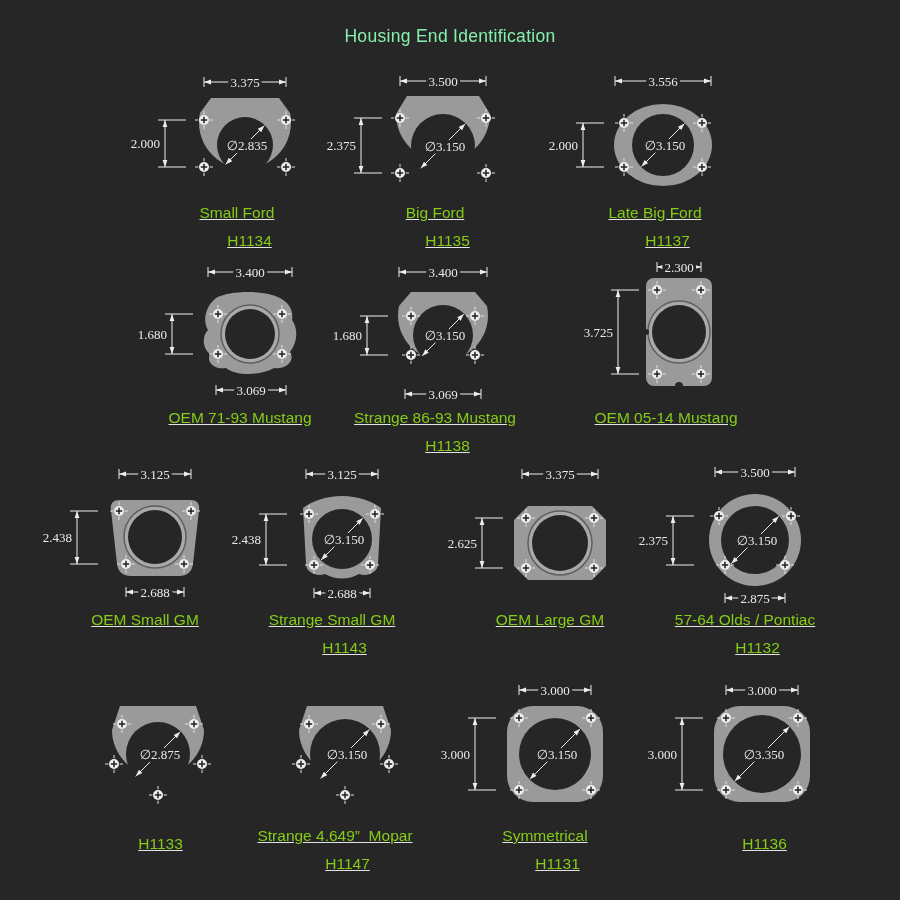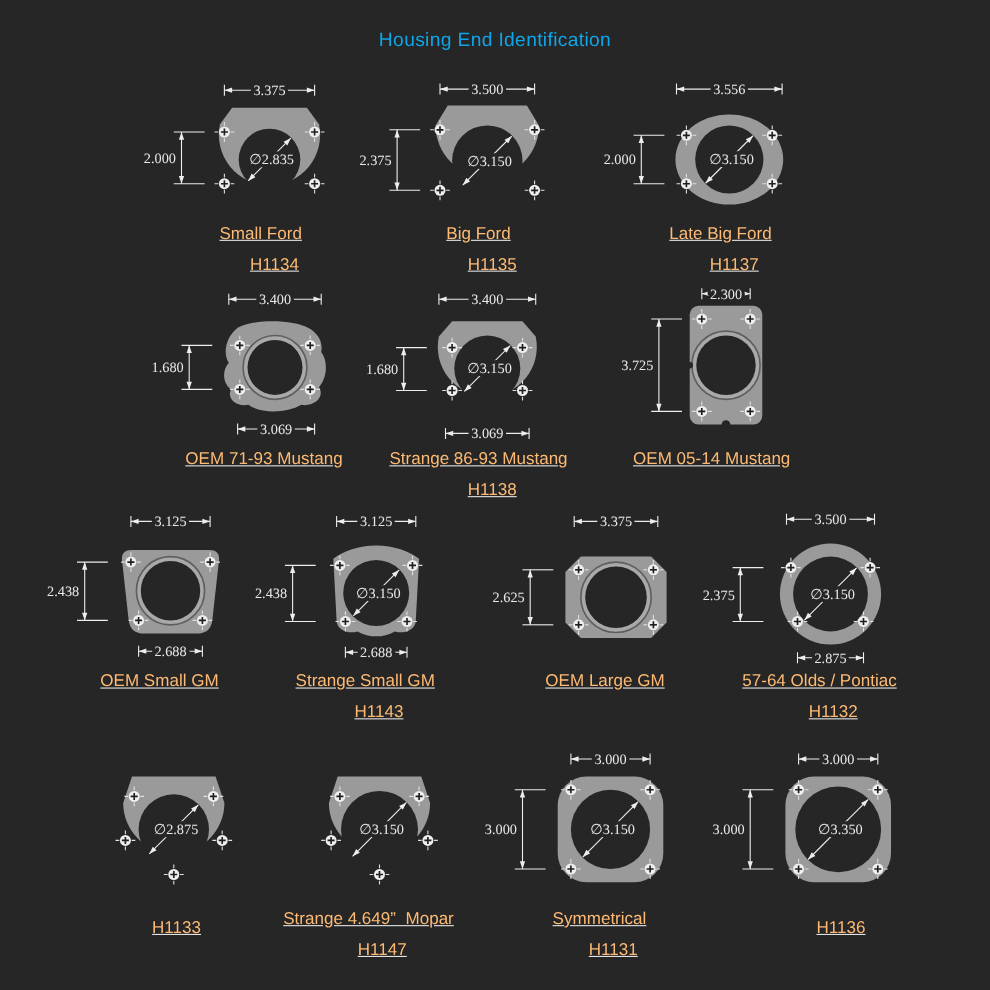--- a/index.html
+++ b/index.html
@@ -4,25 +4,25 @@
 <style>
   html,body{margin:0;padding:0;}
   body{
     width:900px;height:900px;position:relative;overflow:hidden;
     background:#262626;
     font-family:"Liberation Sans", sans-serif;
     color:#e3e3e3;
   }
   .title{
     position:absolute;top:26px;left:0;width:900px;
-    text-align:center;font-size:17.5px;letter-spacing:.3px;color:#0ea5e9;
+    text-align:center;font-size:17.5px;letter-spacing:.3px;color:#86efac;
   }
   .card{position:absolute;width:220px;text-align:center;text-decoration:underline;}
   .card svg{display:block;margin:0 auto;}
-  .cap{font-size:15.5px;line-height:20px;color:#fdba74;white-space:pre;}
+  .cap{font-size:15.5px;line-height:20px;color:#84cc16;white-space:pre;}
   .code{margin-top:8px;margin-left:25px;}
 </style>
 </head>
 <body>
 
 <div class="title">Housing End Identification</div>
 
 <div class="card" style="left:127px;top:68px">
   <svg width="220" height="135" viewBox="0 0 220 135">
       <path d="M 84,30 L 152,30 L 163,45 A 46 46 0 1 1 73,45 Z" fill="#9a9a9a"></path>
@@ -358,21 +358,21 @@
         <line x1="150" y1="88" x2="150" y2="91.4" stroke="#e0e0e0" stroke-width="1"></line>
         <line x1="150" y1="102.6" x2="150" y2="106" stroke="#e0e0e0" stroke-width="1"></line>
         <circle cx="150" cy="97" r="5" fill="#efefef"></circle>
         <line x1="146.8" y1="97" x2="153.2" y2="97" stroke="#1f1f1f" stroke-width="1.5"></line>
         <line x1="150" y1="93.8" x2="150" y2="100.2" stroke="#1f1f1f" stroke-width="1.5"></line>
       </g>
     </svg>
   <div class="cap name">Strange 86-93 Mustang</div>
   <div class="cap code">H1138</div>
 </div>
-<div class="card" style="left:537px;top:258px">
+<div class="card" style="left:556px;top:258px">
   <svg width="220" height="150" viewBox="0 0 220 150">
       <rect x="90" y="20" width="66" height="108" rx="8" fill="#9a9a9a"></rect>
       <circle cx="123" cy="74" r="31" fill="#a9a9a9" stroke="#5f5f5f" stroke-width="1.5"></circle>
       <circle cx="123" cy="74" r="27" fill="#262626"></circle>
       <circle cx="123" cy="128" r="4" fill="#262626"></circle>
       <circle cx="90" cy="74" r="3" fill="#262626"></circle>
       <g>
         <line x1="101" y1="4" x2="101" y2="14" stroke="#ededed" stroke-width="1"></line>
         <line x1="145" y1="4" x2="145" y2="14" stroke="#ededed" stroke-width="1"></line>
         <line x1="101" y1="9" x2="145" y2="9" stroke="#ededed" stroke-width="1"></line>

